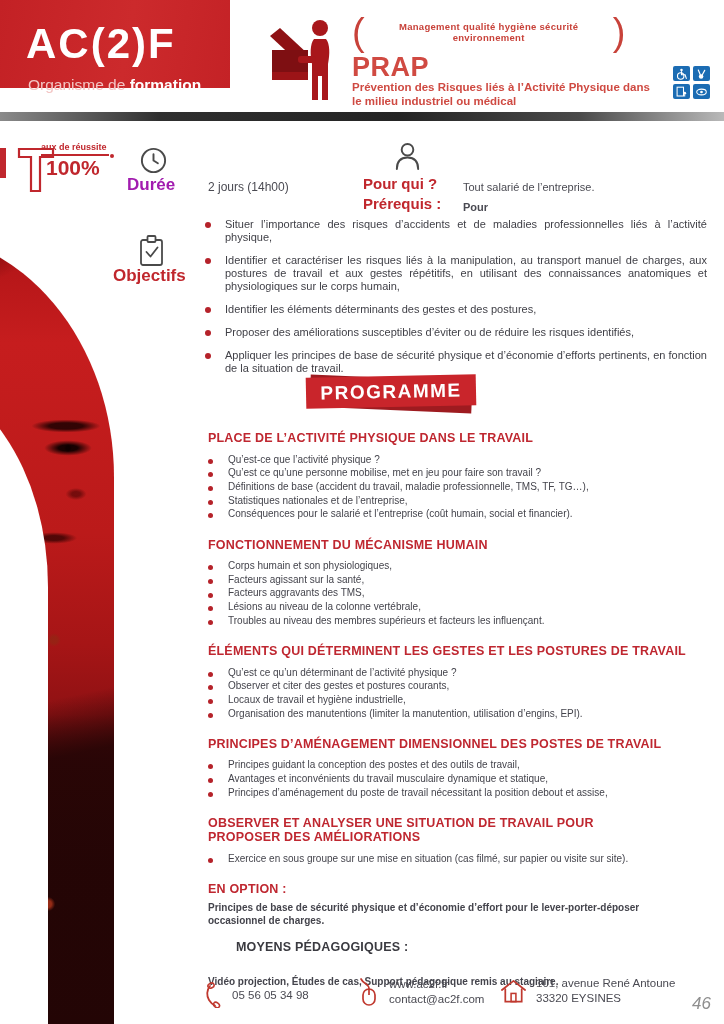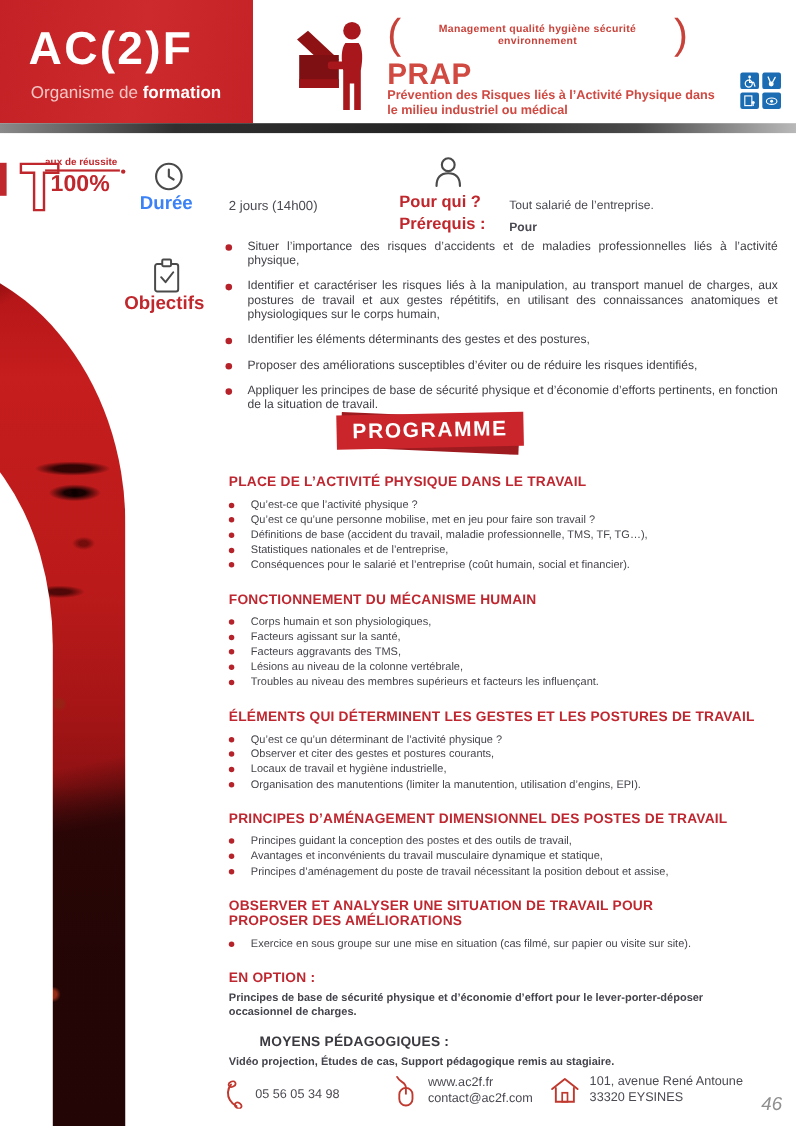--- a/index.html
+++ b/index.html
@@ -1,21 +1,21 @@
 <!DOCTYPE html>
 <html><head>
 <meta charset="utf-8">
 <style>
   * { box-sizing: border-box; margin: 0; padding: 0; }
   html,body { background:#e8e8e8; }
   body { font-family: "Liberation Sans", sans-serif; }
   .page { position: relative; width: 724px; height: 1024px; background: #ffffff; overflow: hidden; margin: 0 auto; }
 
   
-  .logo-box { position: absolute; left: 0; top: 0; width: 230px; height: 112px;
+  .logo-box { position: absolute; left: 0; top: 0; width: 230px; height: 88px;
     background: linear-gradient(100deg,#c32125 0%,#cc2a2c 55%,#c42226 100%); color:#fff; }
   .logo-text { position: absolute; left: 26px; top: 20px; font-size: 42px; font-weight: bold; letter-spacing: 2px; }
   .logo-tagline { position: absolute; left: 28px; top: 76px; font-size: 15.5px; color: #f3c5c4; }
   .logo-tagline b { color: #ffffff; }
 
   .pictogram { position: absolute; left: 268px; top: 14px; width: 70px; height: 90px; }
 
   .title-block { position: absolute; left: 352px; top: 12px; width: 310px; }
   .category-row { display: flex; align-items: center; }
   .bracket { font-size: 38px; font-weight: 300; color: #c8423a; line-height: 40px; font-family: "Liberation Sans", sans-serif; }
@@ -51,21 +51,21 @@
 
   
   .tstat { position: absolute; left: 14px; top: 140px; width: 110px; color: #c0272d; }
   .tstat svg { position: absolute; left: 2px; top: 6px; }
   .tstat-label { position: absolute; left: 27px; top: 2px; font-size: 9px; font-weight: bold; white-space: nowrap;
     border-bottom: 2px solid #c0272d; padding: 0 2px 2px 0; }
   .tstat-label::after { content: ""; position: absolute; right: -5px; bottom: -3.5px; width: 4px; height: 4px; border-radius: 50%; background: #c0272d; }
   .tstat-value { position: absolute; left: 32px; top: 16px; font-size: 21px; font-weight: bold; }
 
   .clock-icon { position: absolute; left: 139px; top: 146px; }
-  .duration-label { position: absolute; left: 127px; top: 175px; font-size: 17px; font-weight: bold; color: #3b82f6; }
+  .duration-label { position: absolute; left: 127px; top: 175px; font-size: 17px; font-weight: bold; color: #a21caf; }
   .duration-value { position: absolute; left: 208px; top: 180px; font-size: 12px; color: #4a4a52; }
 
   .person-icon { position: absolute; left: 392px; top: 141px; }
   .audience-labels { position: absolute; left: 363px; top: 174px; font-size: 15px; font-weight: bold; color: #c0272d; line-height: 20px; }
   .audience-values { position: absolute; left: 463px; top: 177px; font-size: 11px; color: #4a4a52; line-height: 20px; }
   .audience-values .strong { font-weight: bold; }
 
   
   .clipboard-icon { position: absolute; left: 138px; top: 234px; }
   .objectives-label { position: absolute; left: 113px; top: 266px; font-size: 17px; font-weight: bold; color: #c0272d; }
@@ -78,25 +78,25 @@
   .banner { position: absolute; left: 306px; top: 376px; width: 170px; height: 33px; }
   .banner-back { position: absolute; left: 4px; top: 2px; width: 162px; height: 32px; background: #9e1b20; transform: rotate(2.5deg); }
   .banner-front { position: absolute; left: 0; top: 0; width: 170px; height: 31px; background: #c9252b; transform: rotate(-1.2deg);
     display: flex; align-items: center; justify-content: center; color: #fff; font-size: 19px; font-weight: bold; letter-spacing: 1.5px; }
 
   
   .sections { position: absolute; left: 208px; top: 431px; width: 505px; }
   .sec-title { font-size: 12.5px; font-weight: bold; color: #bf2730; letter-spacing: 0.2px; margin-bottom: 7px; line-height: 14.5px; }
   .sec-title.narrow { width: 420px; }
   .sec-list { list-style: none; margin-bottom: 17px; }
-  .sec-list li { display: flex; gap: 15px; margin-bottom: 0.5px; }
+  .sec-list li { display: flex; gap: 15px; margin-bottom: 0.5px; align-items: center; }
   .sec-list .dot { width: 5px; height: 5px; margin-top: 4px; }
   .sec-list .txt { font-size: 10px; line-height: 13.2px; color: #44444c; }
   .plain-par { font-size: 10px; line-height: 13.2px; color: #44444c; width: 480px; margin-bottom: 13px; font-weight: bold; }
-  .sec-title.dark { color: #3a3a40; margin-bottom: 4px; padding-left: 28px; }
+  .sec-title.dark { color: #3a3a40; margin-bottom: 20px; padding-left: 28px; }
   .opt-gap { margin-bottom: 4px; }
 
   
   .footer-item { position: absolute; display: flex; gap: 9px; align-items: center; }
   .footer-text { font-size: 11.5px; color: #4a4a52; line-height: 15px; }
   .f-phone { left: 203px; top: 982px; }
   .f-web { left: 356px; top: 976px; }
   .f-addr { left: 500px; top: 976px; }
   .page-number { position: absolute; right: 13px; top: 994px; font-size: 17px; font-style: italic; color: #8f8f8f; }
 </style>

